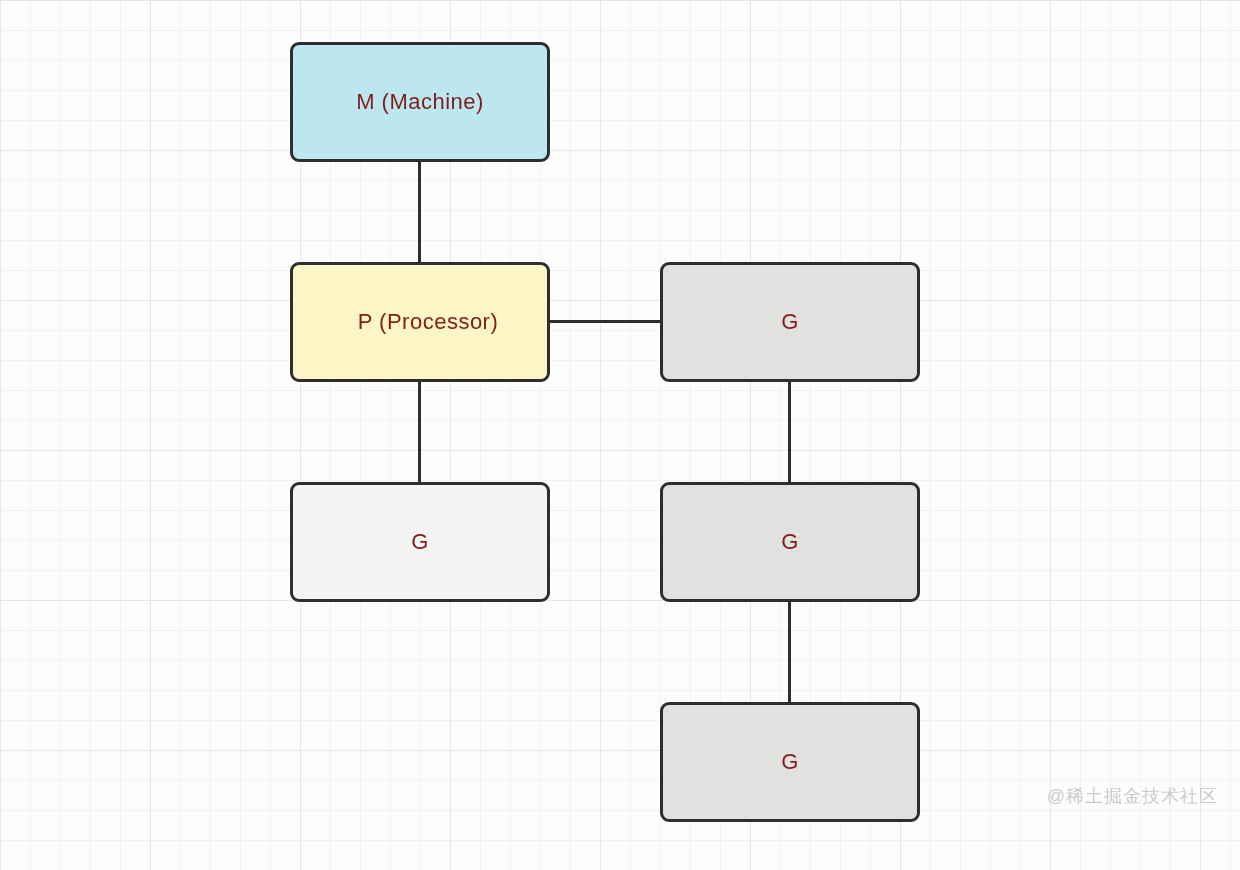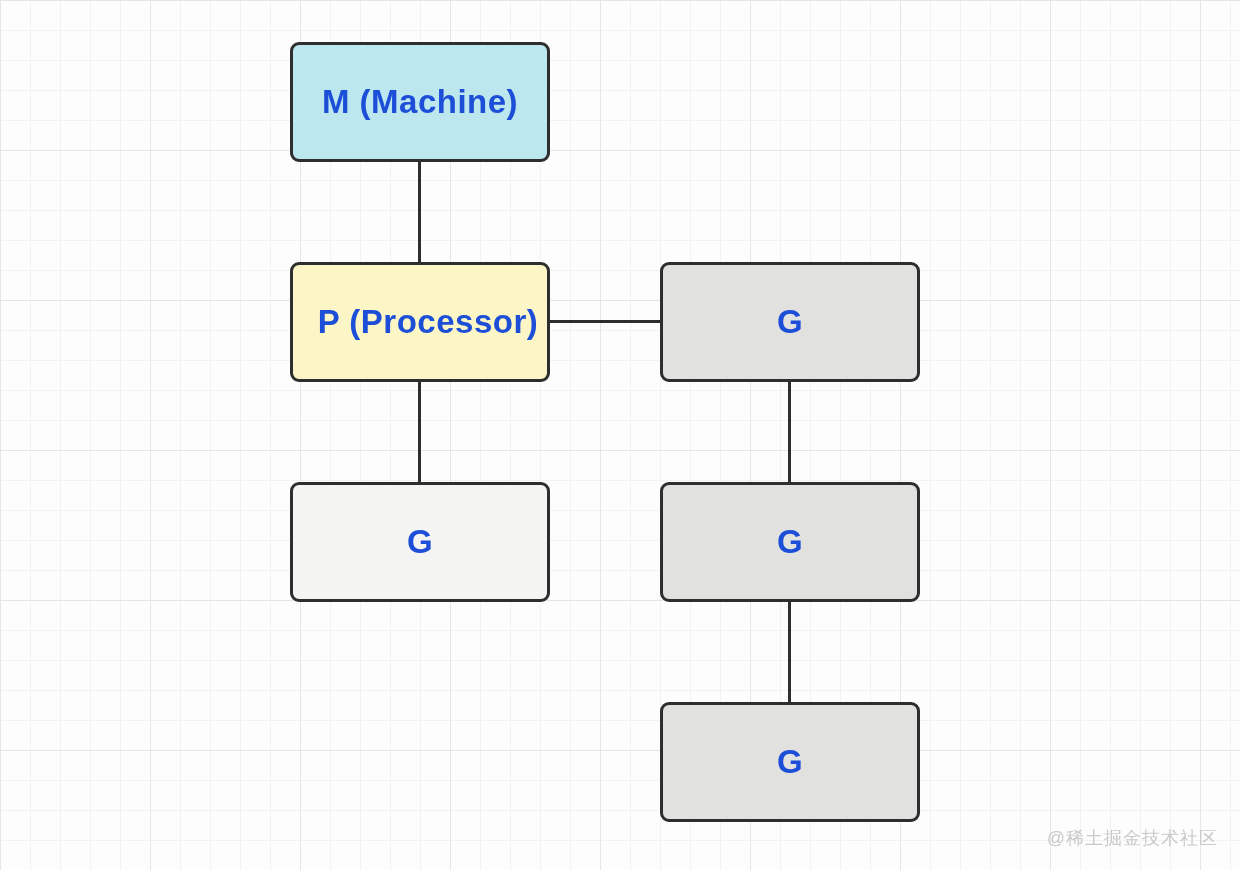--- a/index.html
+++ b/index.html
@@ -24,23 +24,23 @@
     position: absolute;
     width: 260px;
     height: 120px;
     border: 3px solid #2e2e2e;
     border-radius: 9px;
     display: flex;
     align-items: center;
     justify-content: center;
   }
   .node-label {
-    font-size: 33px;
-    font-weight: 700;
-    color: #1d4ed8;
+    font-size: 22px;
+    font-weight: 400;
+    color: #7f1d1d;
     letter-spacing: 0.5px;
     white-space: nowrap;
   }
 
   .node-machine        { left: 290px; top: 42px;  }
   .node-processor      { left: 290px; top: 262px; padding-left: 16px; }
   .node-g-right-top    { left: 660px; top: 262px; }
   .node-g-left         { left: 290px; top: 482px; }
   .node-g-right-middle { left: 660px; top: 482px; }
   .node-g-right-bottom { left: 660px; top: 702px; }
@@ -51,21 +51,21 @@
 
   .edge-m-p     { left: 418px; top: 162px; }
   .edge-p-g1    { left: 550px; top: 320px; }
   .edge-p-gleft { left: 418px; top: 382px; }
   .edge-g1-g2   { left: 788px; top: 382px; }
   .edge-g2-g3   { left: 788px; top: 602px; }
 
   .watermark {
     position: absolute;
     right: 22px;
-    top: 826px;
+    top: 784px;
     font-size: 18px;
     color: #c9c9c9;
     letter-spacing: 1px;
     white-space: nowrap;
   }
 </style>
 </head>
 <body>
 
 <div class="canvas">

